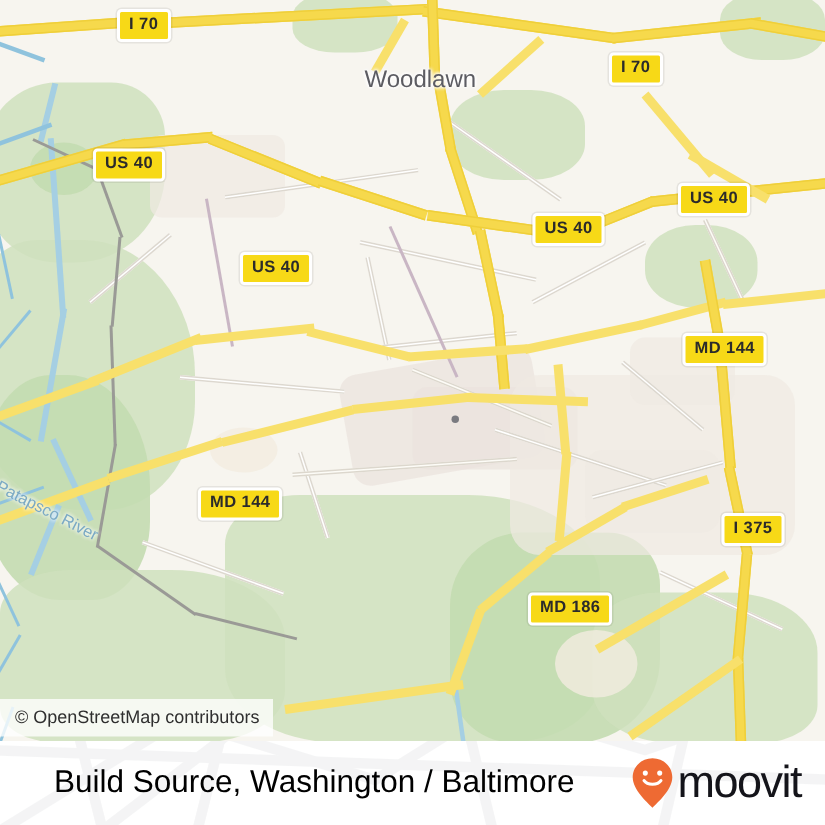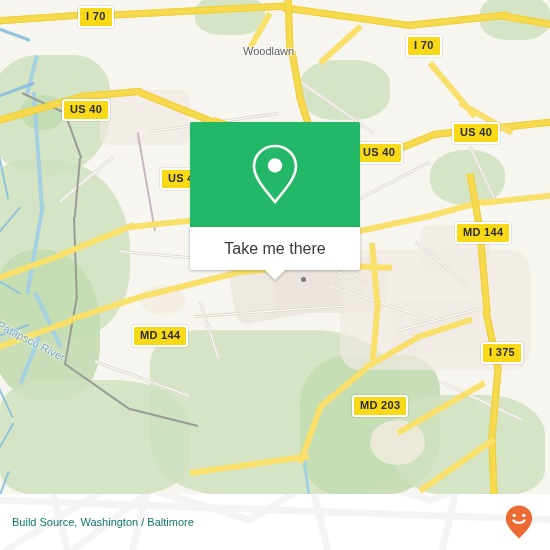--- a/index.html
+++ b/index.html
@@ -27,21 +27,21 @@
   .stream{background:#8fc3dd;}
   .bound{background:#c9b6c4;}
 
   
   .shield{position:absolute;background:#f7d917;border:2px solid #ffffff;border-radius:3px;
           color:#2b2b2b;font-weight:bold;font-size:11px;line-height:1;padding:3px 6px 4px;
           letter-spacing:.3px;white-space:nowrap;box-shadow:0 0 0 1px rgba(0,0,0,.07);}
 
   .plabel{position:absolute;color:#5c5c62;font-size:14px;white-space:nowrap;
           text-shadow:0 0 3px #fff,0 0 3px #fff,0 0 3px #fff,0 0 2px #fff;}
-  .plabel.big{font-size:11px;}
+  .plabel.big{font-size:16px;}
   .pdot{position:absolute;width:5px;height:5px;border-radius:50%;background:#7a7a80;}
   .riverlbl{position:absolute;color:#7aa9c4;font-size:11px;white-space:nowrap;
             text-shadow:0 0 3px #fff,0 0 3px #fff;}
 
   
   #card{position:absolute;left:190px;top:122px;width:170px;}
   #card-img{height:105px;background:#22b868;border-radius:2px 2px 0 0;
             display:flex;align-items:center;justify-content:center;}
   #card-foot{height:43px;background:#fff;border-radius:0 0 2px 2px;
              display:flex;align-items:center;justify-content:center;
@@ -53,22 +53,22 @@
              border-top:11px solid #fff;
              filter:drop-shadow(0 2px 1px rgba(0,0,0,.18));}
 
   
   #attrib{position:absolute;left:0;top:466px;background:rgba(255,255,255,.78);
           font-size:12px;color:#2f2f2f;padding:5px 9px 6px 10px;}
 
   
   #footer{position:absolute;left:0;top:494px;width:550px;height:56px;background:#ffffff;overflow:hidden;}
   #footer-wm{position:absolute;left:0;top:-494px;width:550px;height:550px;opacity:.10;}
-  #footer-title{position:absolute;left:12px;top:50%;transform:translateY(-50%);
-                font-size:11px;color:#0f766e;white-space:nowrap;}
+  #footer-title{position:absolute;left:36px;top:50%;transform:translateY(-50%);
+                font-size:21px;color:#000000;white-space:nowrap;}
   #brand{position:absolute;right:16px;top:50%;transform:translateY(-50%);
          display:flex;align-items:center;gap:2px;}
   #brand-word{font-size:30px;color:#14141a;letter-spacing:-1px;line-height:1;font-weight:400;}
 </style>
 </head>
 <body>
 
 <div id="screen">
 
   <div id="map">
@@ -218,36 +218,25 @@
     <div class="mlayer">
       <div class="shield" style="left:78px;top:6px;">I 70</div>
       <div class="shield" style="left:62px;top:99px;">US 40</div>
       <div class="shield" style="left:160px;top:168px;">US 40</div>
       <div class="shield" style="left:406px;top:35px;">I 70</div>
       <div class="shield" style="left:355px;top:142px;">US 40</div>
       <div class="shield" style="left:452px;top:122px;">US 40</div>
       <div class="shield" style="left:455px;top:222px;">MD 144</div>
       <div class="shield" style="left:132px;top:325px;">MD 144</div>
       <div class="shield" style="left:481px;top:342px;">I 375</div>
-      <div class="shield" style="left:352px;top:395px;">MD 203</div>
-    </div>
-
-    <div id="card">
-      <div id="card-img">
-        <svg width="56" height="70" viewBox="0 0 56 70">
-          <path d="M28 6 C16 6 7 15.2 7 26.6 C7 39 22 54 28 62 C34 54 49 39 49 26.6 C49 15.2 40 6 28 6 Z" fill="none" stroke="#ffffff" stroke-width="2.6"></path>
-          <circle cx="28" cy="25.5" r="7.2" fill="#ffffff"></circle>
-        </svg>
-      </div>
-      <div id="card-foot">
-        <span id="card-label">Take me there</span>
-        <div id="card-tail"></div>
-      </div>
-    </div>
-
+      <div class="shield" style="left:352px;top:395px;">MD 186</div>
+    </div>
+
+
+    <div id="attrib">© OpenStreetMap contributors</div>
   </div>
 
   <div id="footer">
 
     <svg id="footer-wm" viewBox="0 0 550 550">
       <g stroke="#9aa0a6" stroke-width="7" fill="none">
         <path d="M-10 560 L120 480 L250 520 L330 470 L430 500 L560 455"></path>
         <path d="M40 440 L70 560"></path>
         <path d="M160 440 L130 560"></path>
         <path d="M300 435 L330 560"></path>
@@ -258,16 +247,17 @@
       </g>
     </svg>
     <div id="footer-title">Build Source, Washington / Baltimore</div>
     <div id="brand">
       <svg width="30" height="36" viewBox="0 0 30 36">
         <path d="M15 1.5 C7.6 1.5 1.8 7.2 1.8 14.2 C1.8 22.3 11 30.5 15 34.5 C19 30.5 28.2 22.3 28.2 14.2 C28.2 7.2 22.4 1.5 15 1.5 Z" fill="#ee6a33"></path>
         <circle cx="10.2" cy="11.4" r="1.7" fill="#ffffff"></circle>
         <circle cx="19.8" cy="11.4" r="1.7" fill="#ffffff"></circle>
         <path d="M9.4 16.4 C11.6 19.6 18.4 19.6 20.6 16.4" fill="none" stroke="#ffffff" stroke-width="2.1" stroke-linecap="round"></path>
       </svg>
+      <span id="brand-word">moovit</span>
     </div>
   </div>
 
 </div>
 
 </body></html>

